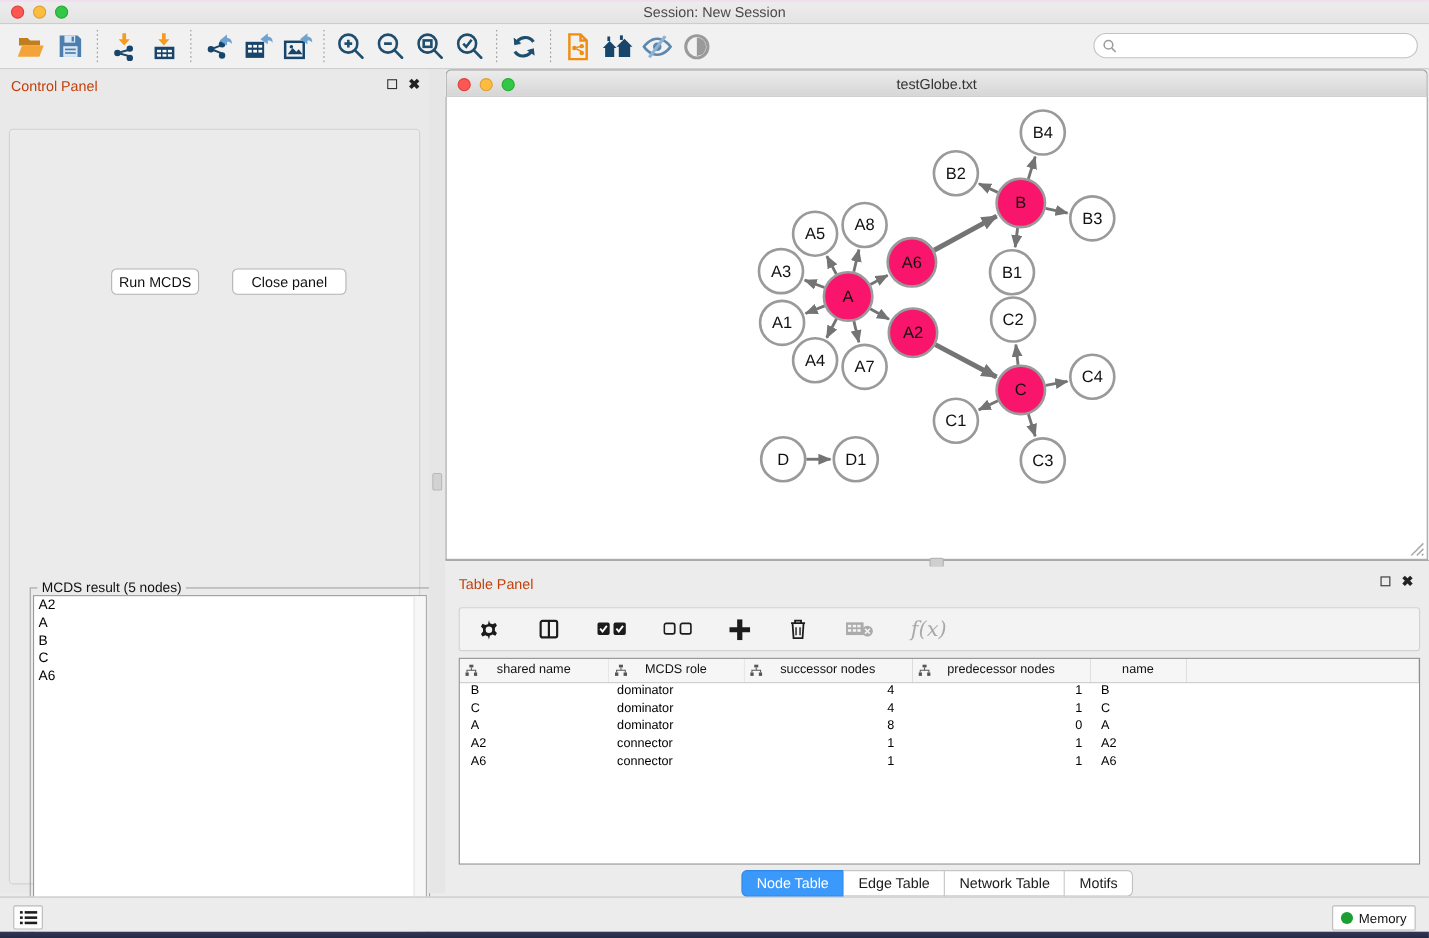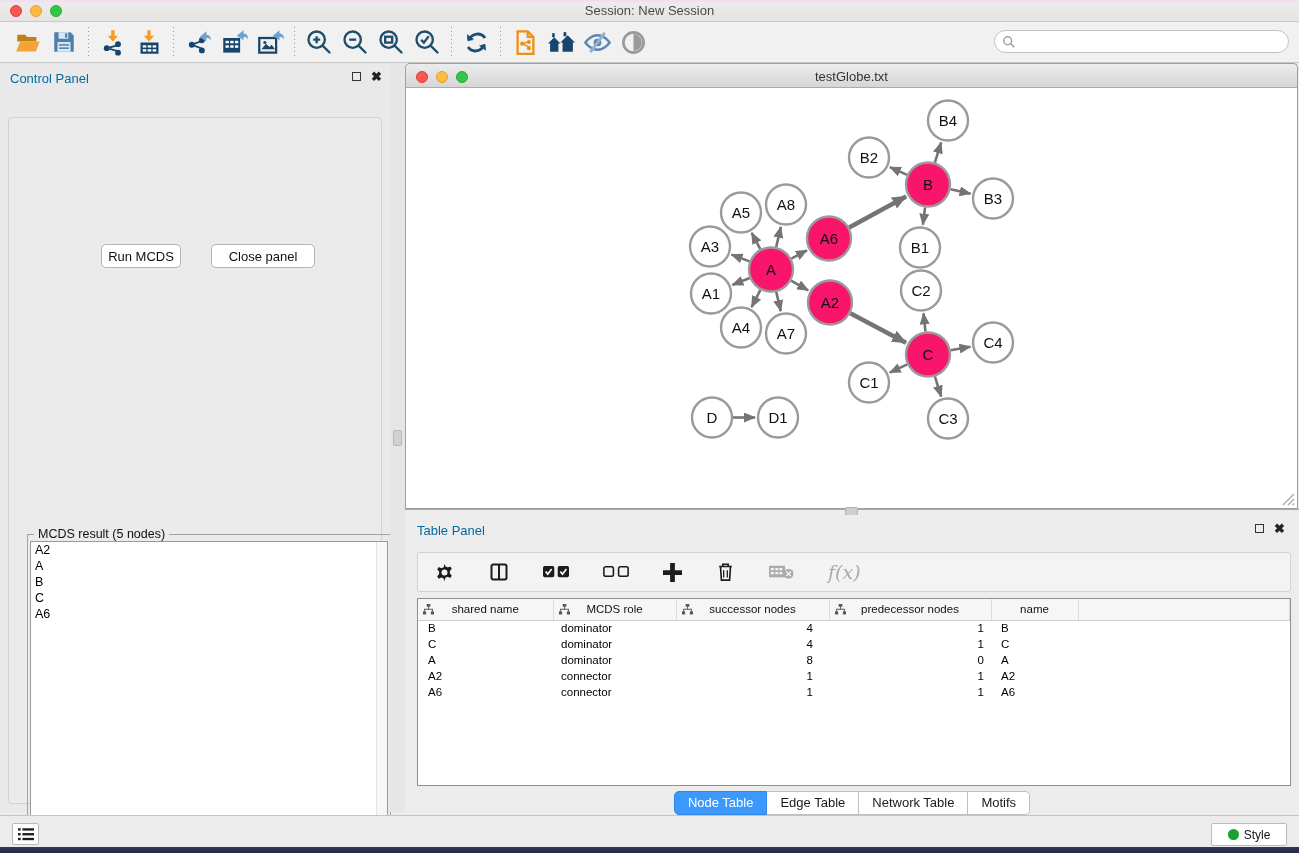--- a/index.html
+++ b/index.html
@@ -29,21 +29,21 @@
   #search-box { position:absolute; right:10px; top:8px; width:295px; height:23px;
     background:#fff; border:1px solid #c2c2c2; border-radius:12px;
     display:flex; align-items:center; padding-left:7px; }
   #search-input { border:none; outline:none; flex:1; height:18px; font-size:12px;
     background:transparent; font-family:"Liberation Sans",sans-serif;}
 
   
   #control-panel { position:absolute; left:0; top:63px; width:390px; height:749px;
     background:#e9e9e9; }
   .panel-head { position:relative; height:30px; }
-  .panel-title { position:absolute; left:10px; top:8px; font-size:13px; color:#0369a1; }
+  .panel-title { position:absolute; left:10px; top:8px; font-size:13px; color:#c2410c; }
   .win-icons { position:absolute; right:8px; top:8px; display:flex; gap:10px; align-items:center; }
   .float-ico { width:9px; height:9px; border:1.5px solid #333; }
   .close-ico { font-size:13px; font-weight:bold; color:#222; line-height:11px; }
 
   .seg-tabs { display:flex; justify-content:center; position:relative; z-index:2; }
   .seg-tab { font-size:13px; color:#1a1a1a; background:#fff; border:1px solid #bfbfbf;
     border-left:none; padding:3px 13px 4px; }
   .seg-tab:first-child { border-left:1px solid #bfbfbf; border-radius:5px 0 0 5px; }
   .seg-tab:last-child { border-radius:0 5px 5px 0; }
   .seg-tab.sel { background:#3b99fc; border-color:#2f87e8; color:#fff; }
@@ -650,16 +650,16 @@
         <rect y="0" width="3" height="2.6"></rect>
         <rect x="5" y="0" width="13" height="2.6"></rect>
         <rect y="5.4" width="3" height="2.6"></rect>
         <rect x="5" y="5.4" width="13" height="2.6"></rect>
         <rect y="10.8" width="3" height="2.6"></rect>
         <rect x="5" y="10.8" width="13" height="2.6"></rect>
       </svg>
   </div>
   <div id="memory-btn">
     <div id="memory-dot"></div>
-    <div id="memory-label">Style</div>
+    <div id="memory-label">Memory</div>
   </div>
 </div>
 <div id="bottom-strip"></div>
 
 </body></html>

